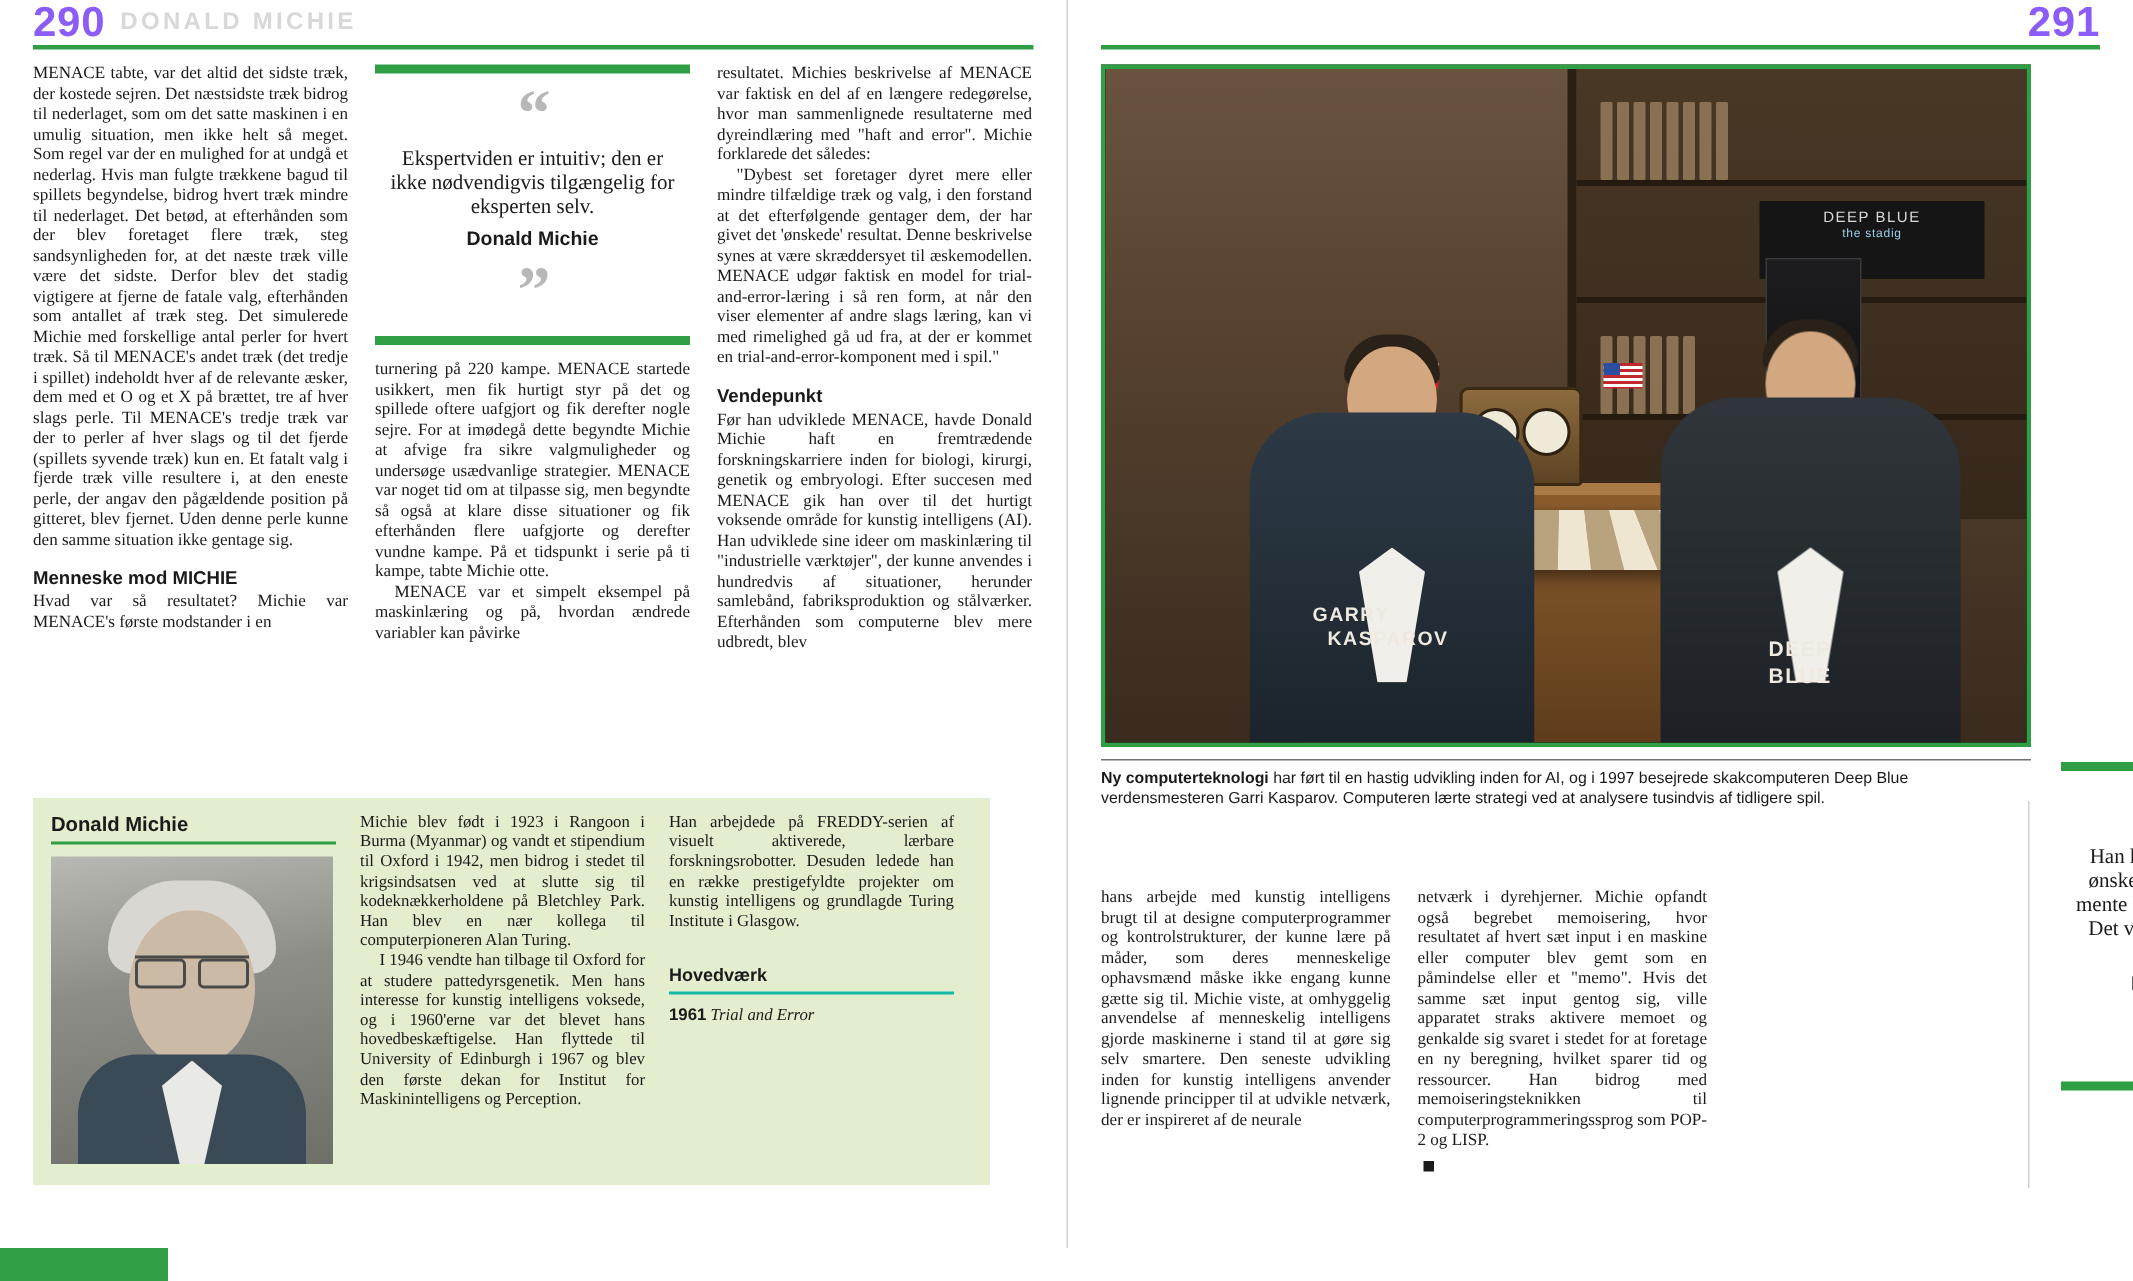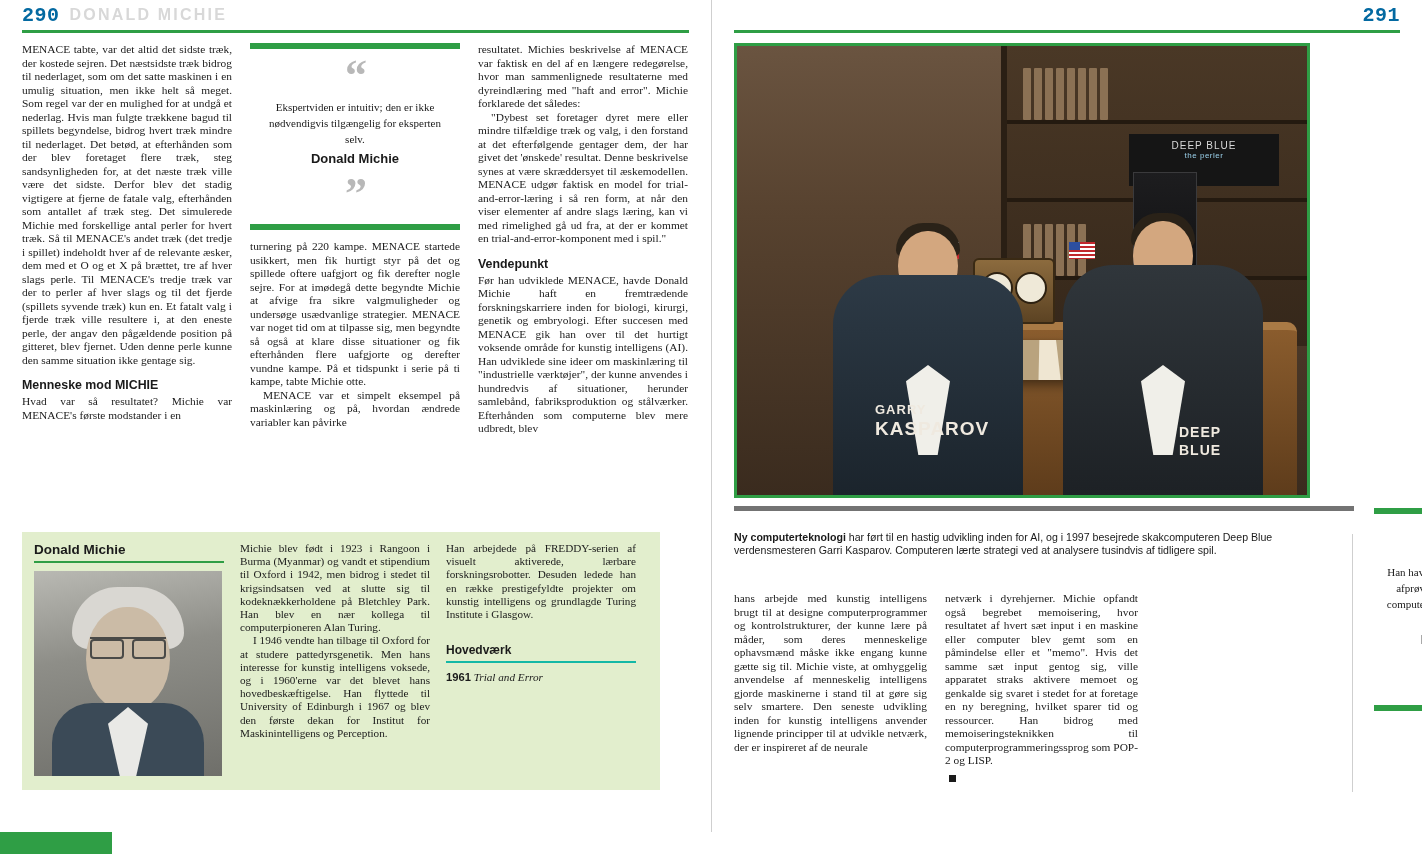--- a/index.html
+++ b/index.html
@@ -32,24 +32,24 @@
   .runhead {
     height: 30px;
     display: flex;
     align-items: center;
     gap: 10px;
     border-bottom: 3px solid #2f9e45;
     margin-bottom: 10px;
   }
   .runhead.right { justify-content: flex-end; }
   .folio {
-    font-family: Liberation Mono, monospace;
-    font-weight: bold;
-    font-size: 20px;
-    color: #0369a1;
+    font-family: Liberation Sans, sans-serif;
+    font-weight: bold;
+    font-size: 28px;
+    color: #8b5cf6;
     letter-spacing: 0.5px;
   }
   .runtitle {
     font-family: "Liberation Sans", sans-serif;
     font-weight: bold;
     font-size: 16px;
     letter-spacing: 2.2px;
     color: #d8d8d8;
     text-transform: uppercase;
   }
@@ -87,21 +87,21 @@
   .quote-mark {
     font-family: "Liberation Serif", serif;
     font-size: 44px;
     line-height: 26px;
     color: #b8b8b8;
     font-weight: bold;
     letter-spacing: -2px;
   }
   .quote-mark.close { line-height: 40px; }
   .pq-text {
-    font-size: 11px;
+    font-size: 14px;
     line-height: 16px;
     margin: 10px 0 4px 0;
   }
   .pq-author {
     font-family: "Liberation Sans", sans-serif;
     font-weight: bold;
     font-size: 13px;
     margin-bottom: 8px;
   }
 
@@ -172,21 +172,21 @@
     border-bottom: 2px solid #14b8a6;
     padding-bottom: 4px;
     margin: 22px 0 8px 0;
   }
   .work { font-size: 11.2px; line-height: 13.2px; }
   .work b { font-family: "Liberation Sans", sans-serif; }
   .work i { font-style: italic; }
 
   
   .photo-frame {
-    width: 576px;
+    width: 620px;
     height: 455px;
     border: 3px solid #2f9e45;
     box-sizing: border-box;
     position: relative;
     overflow: hidden;
     background: #000000;
   }
   .ph-wall {
     position:absolute; inset:0;
     background: linear-gradient(#6a5440 0%, #57422f 38%, #3a2b1e 100%);
@@ -270,33 +270,33 @@
     content:""; position:absolute; left:0; top:0; width:11px; height:8px; background:#2c4fa0;
   }
   .ph-name {
     position:absolute;
     font-family:"Liberation Sans", sans-serif;
     font-weight:bold;
     color:#efe9df;
     letter-spacing:1px;
   }
   .ph-name.garry { left:138px; top:356px; font-size:13px; }
-  .ph-name.kasp { left:138px; top:372px; font-size:19px; }
+  .ph-name.kasp { left:148px; top:372px; font-size:13px; }
   .ph-name.deep { left:442px; top:378px; font-size:14px; }
   .ph-name.blue { left:442px; top:396px; font-size:14px; }
   .ph-tower {
     position:absolute; right:110px; top:126px; width:62px; height:148px;
     background: linear-gradient(#1d1d1f,#0c0c0d);
     border:1px solid #3a3a3c;
   }
 
   .caption-wrap {
     margin-top: 8px;
-    border-top: 5px solid #737373;
-    padding-top: 20px;
+    border-top: 1px solid #737373;
+    padding-top: 6px;
     width: 620px;
   }
   .caption {
     font-family: "Liberation Sans", sans-serif;
     font-size: 10.6px;
     line-height: 13px;
   }
   .caption b { font-weight: bold; }
 
   
@@ -422,21 +422,21 @@
           <span></span>
             <span></span>
             <span></span>
             <span></span>
             <span></span>
             <span></span>
         </div>
       </div>
       <div class="ph-banner">
         <span>DEEP BLUE</span>
-        <small>the perler</small>
+        <small>the stadig</small>
       </div>
       <div class="ph-tower"></div>
       <div class="ph-table"></div>
       <div class="ph-clock">
         <div class="d1"></div>
         <div class="d2"></div>
       </div>
       <div class="ph-board"></div>
       <div class="ph-flag ru"></div>
       <div class="ph-flag us"></div>

